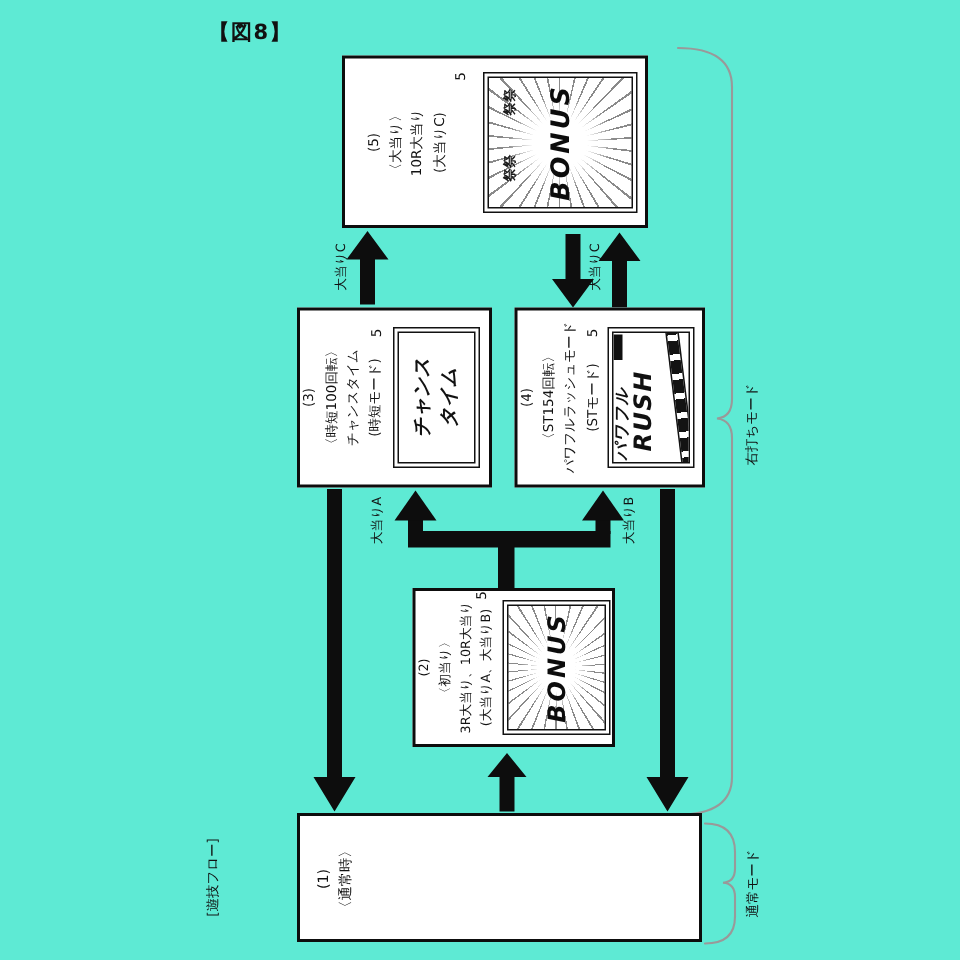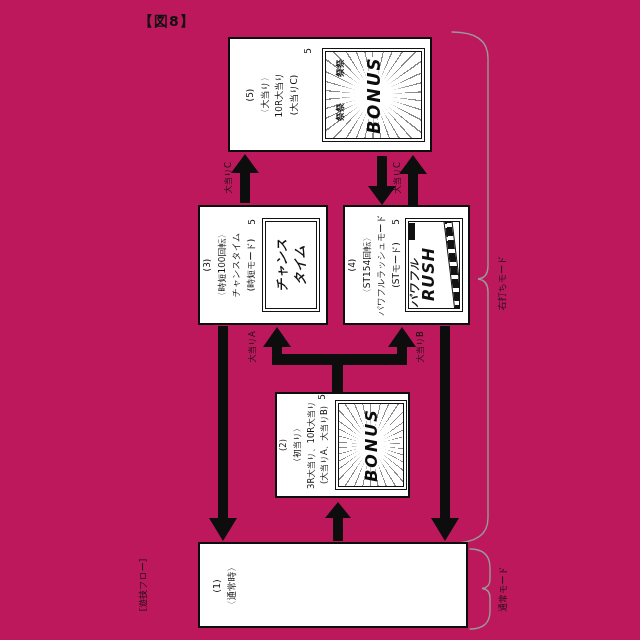--- a/index.html
+++ b/index.html
@@ -1,18 +1,18 @@
 <!DOCTYPE html>
 <html><head>
 <meta charset="utf-8">
 <style>
   * { box-sizing: border-box; margin: 0; padding: 0; }
   html,body { background:#fff; }
   body { font-family:"DejaVu Sans","Liberation Sans",sans-serif; color:#111; }
-  .canvas { position:relative; width:640px; height:640px; background:#be185d; overflow:hidden; }
+  .canvas { position:relative; width:640px; height:640px; background:#5eead4; overflow:hidden; }
 
   .fig-label { position:absolute; left:139px; top:13px; font-size:14px; font-weight:700; letter-spacing:1px; }
 
   .box { position:absolute; background:#fff; border:2px solid #0d0d0d; }
 
   
   .rot { position:absolute; transform:translate(-50%,-50%) rotate(-90deg); white-space:nowrap; text-align:center; line-height:1.62; }
   .rot span { display:block; }
   .f9  { font-size:9px; }
   .f85 { font-size:8.5px; }

